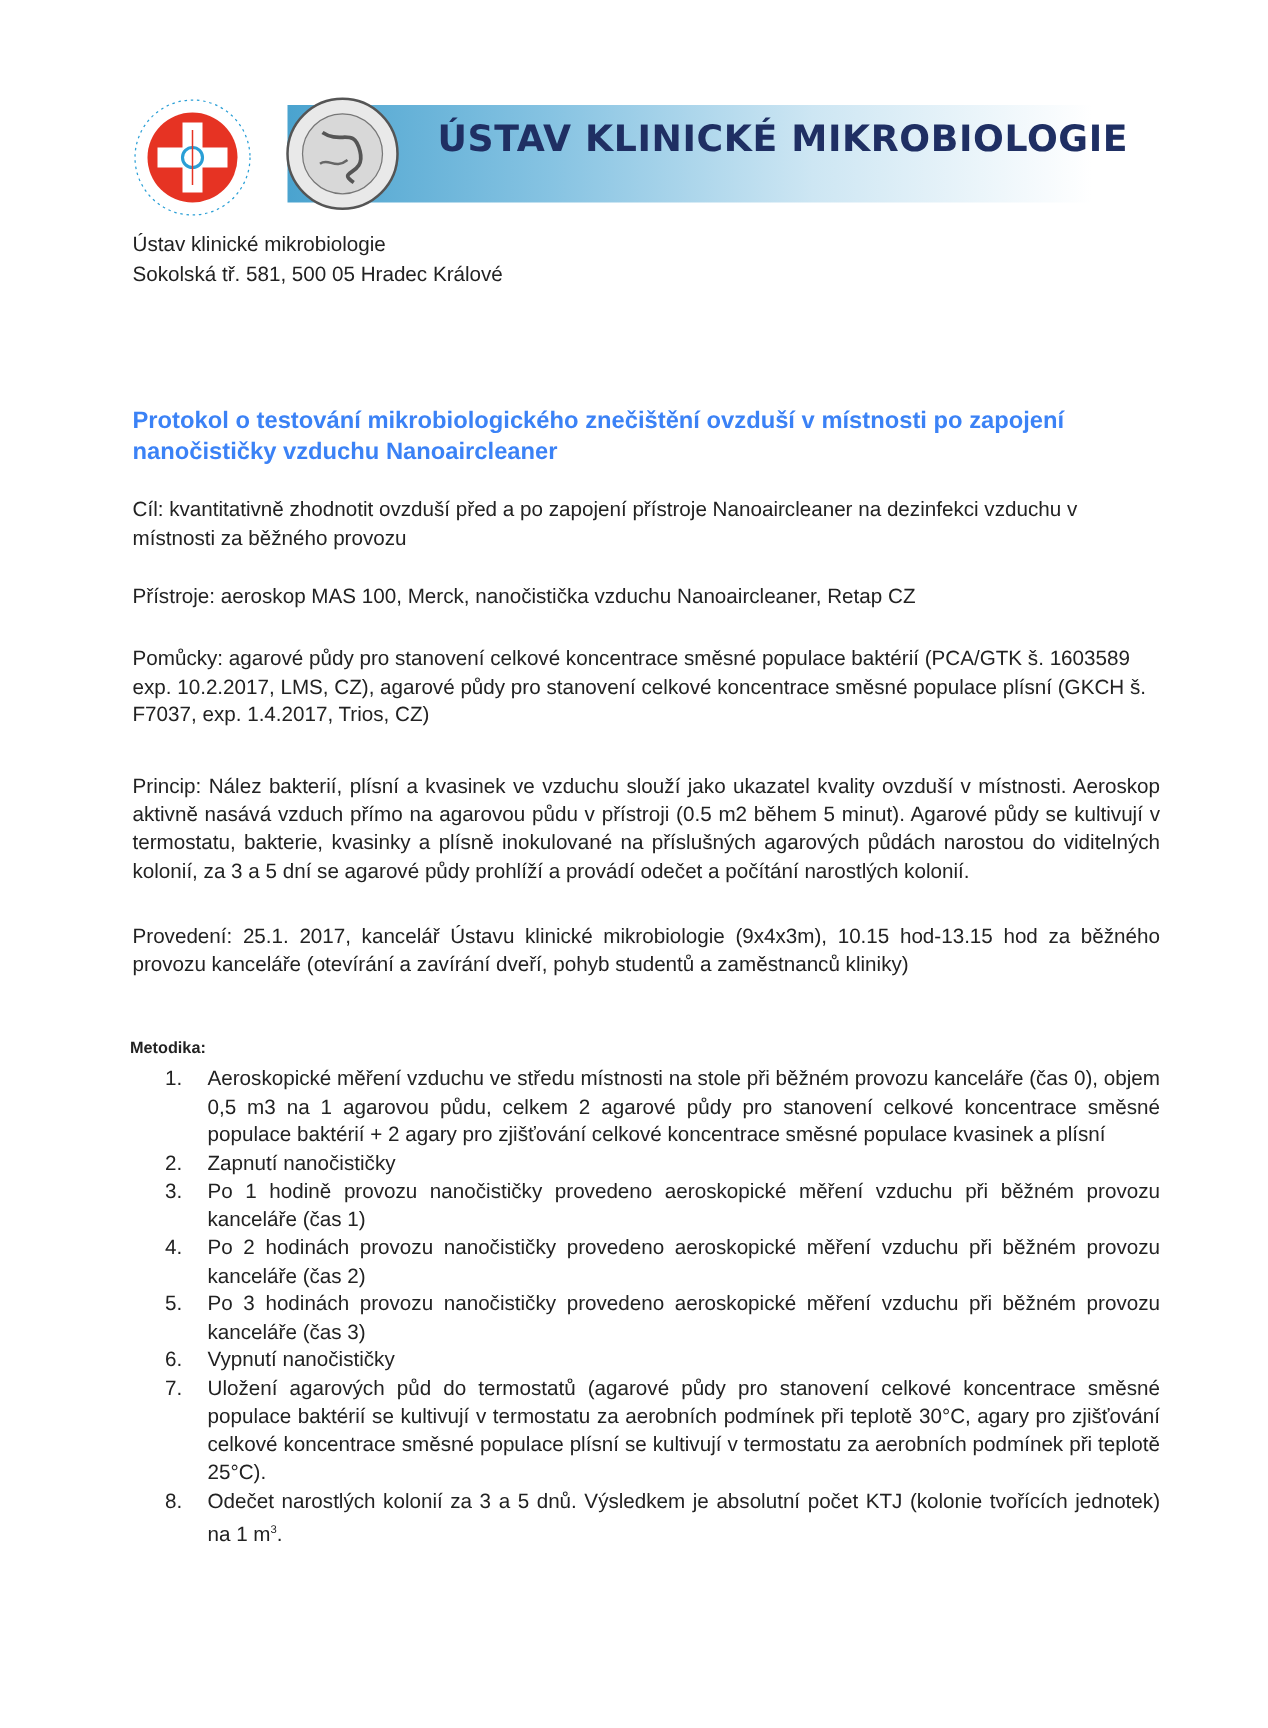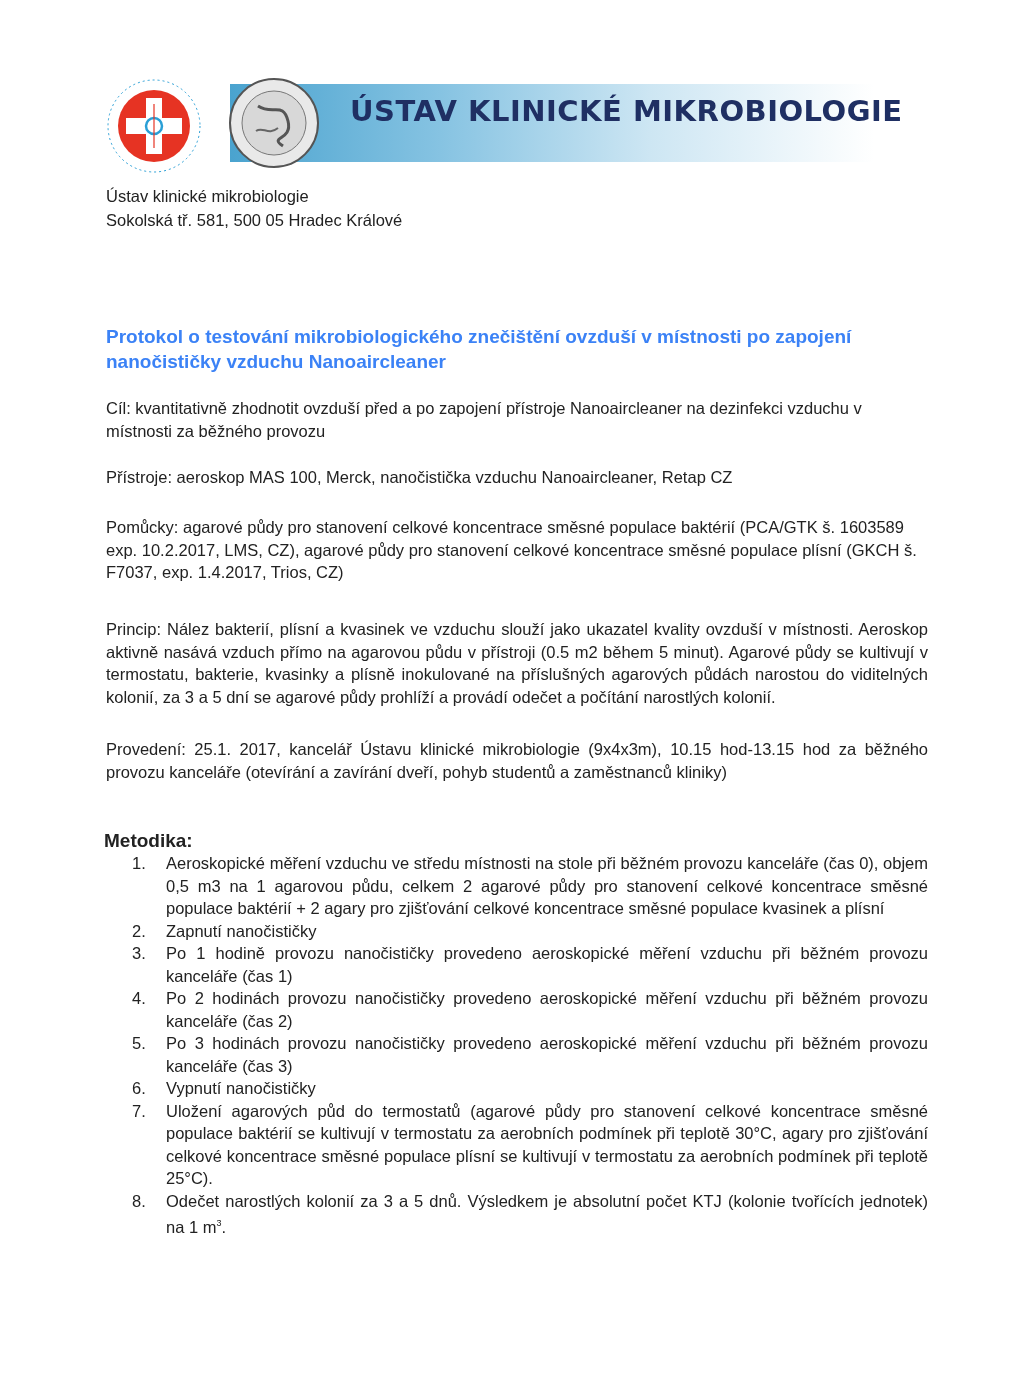--- a/index.html
+++ b/index.html
@@ -27,21 +27,21 @@
       position: absolute; left: 106px; top: 324px; width: 800px;
       font-weight: bold; font-size: 19px; line-height: 25px; color: #3b82f6;
     }
     .para {
       position: absolute; left: 106px; width: 822px;
       font-size: 16.5px; line-height: 22.5px; color: #222;
     }
     .para .lbl { font-weight: normal; }
     .justify { text-align: justify; }
 
-    .metodika-title { position: absolute; left: 104px; top: 830px; font-weight: bold; font-size: 19px; color: #222; }
+    .metodika-title { position: absolute; left: 104px; top: 830px; font-weight: bold; font-size: 13px; color: #222; }
     .method-list {
       position: absolute; left: 128px; top: 852px; width: 800px;
       margin: 0; padding: 0; list-style: none; font-size: 16.5px; line-height: 22.5px; color: #222;
     }
     .method-list li { position: relative; padding-left: 38px; text-align: justify; }
     .method-list .num { position: absolute; left: 4px; top: 0; }
     sup { font-size: 9px; }
   </style>
 </head>
 <body>

